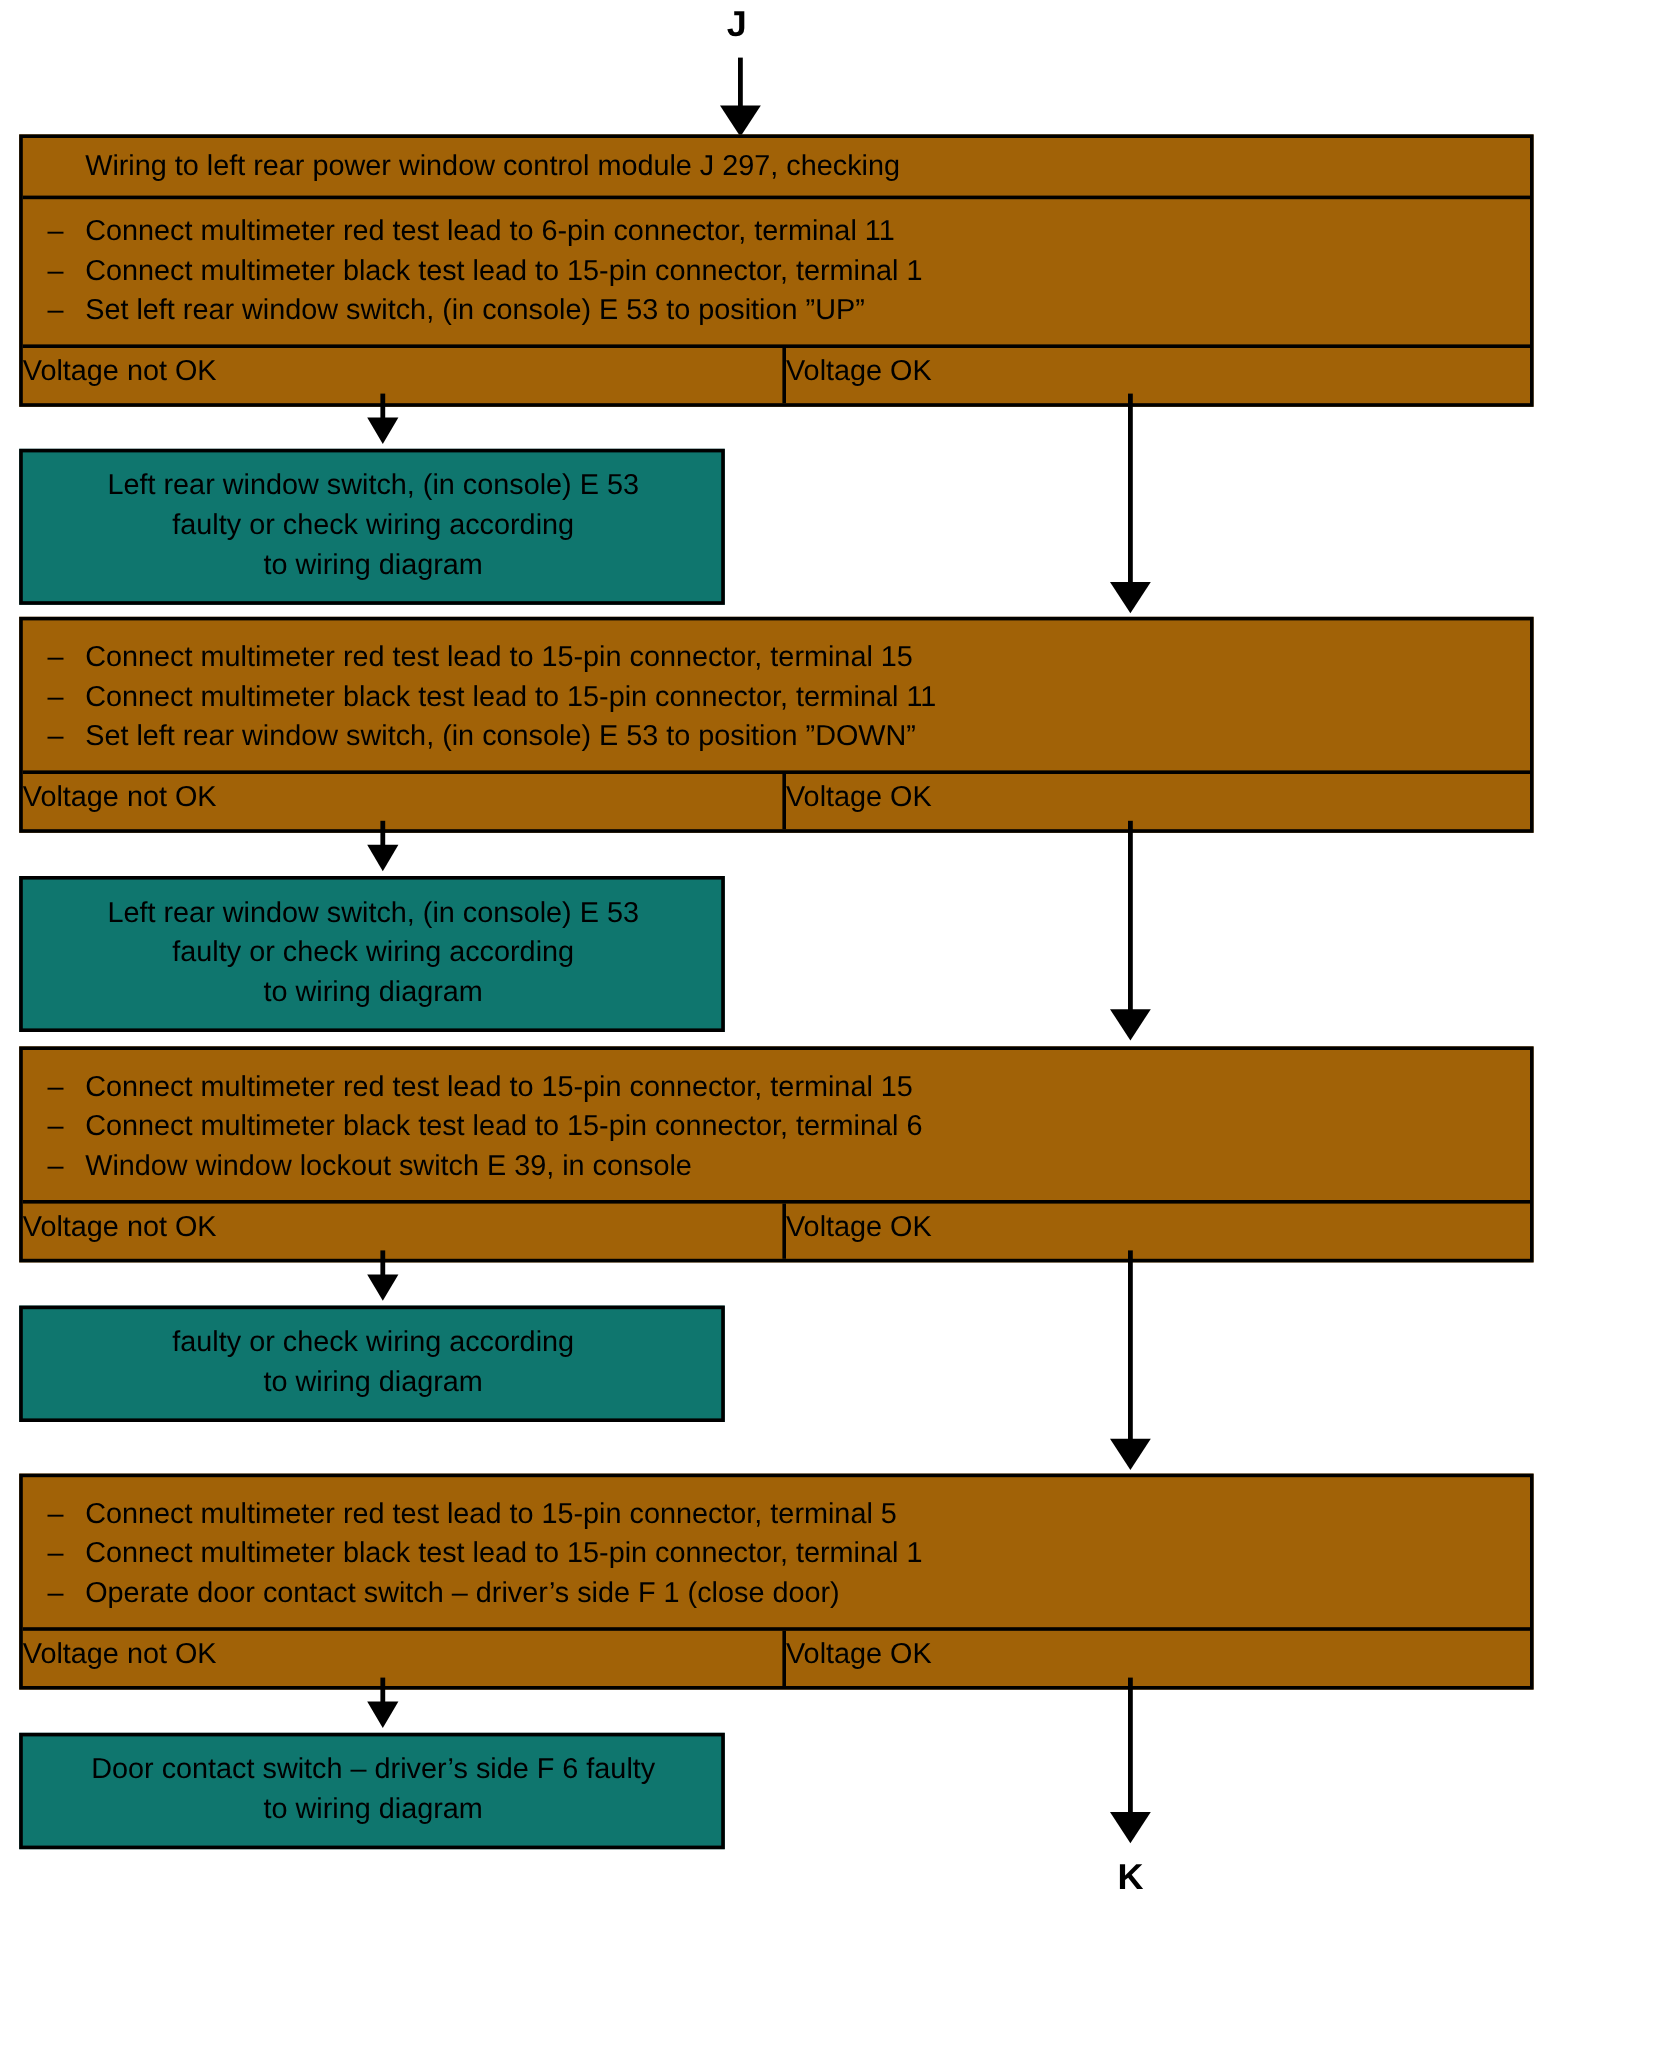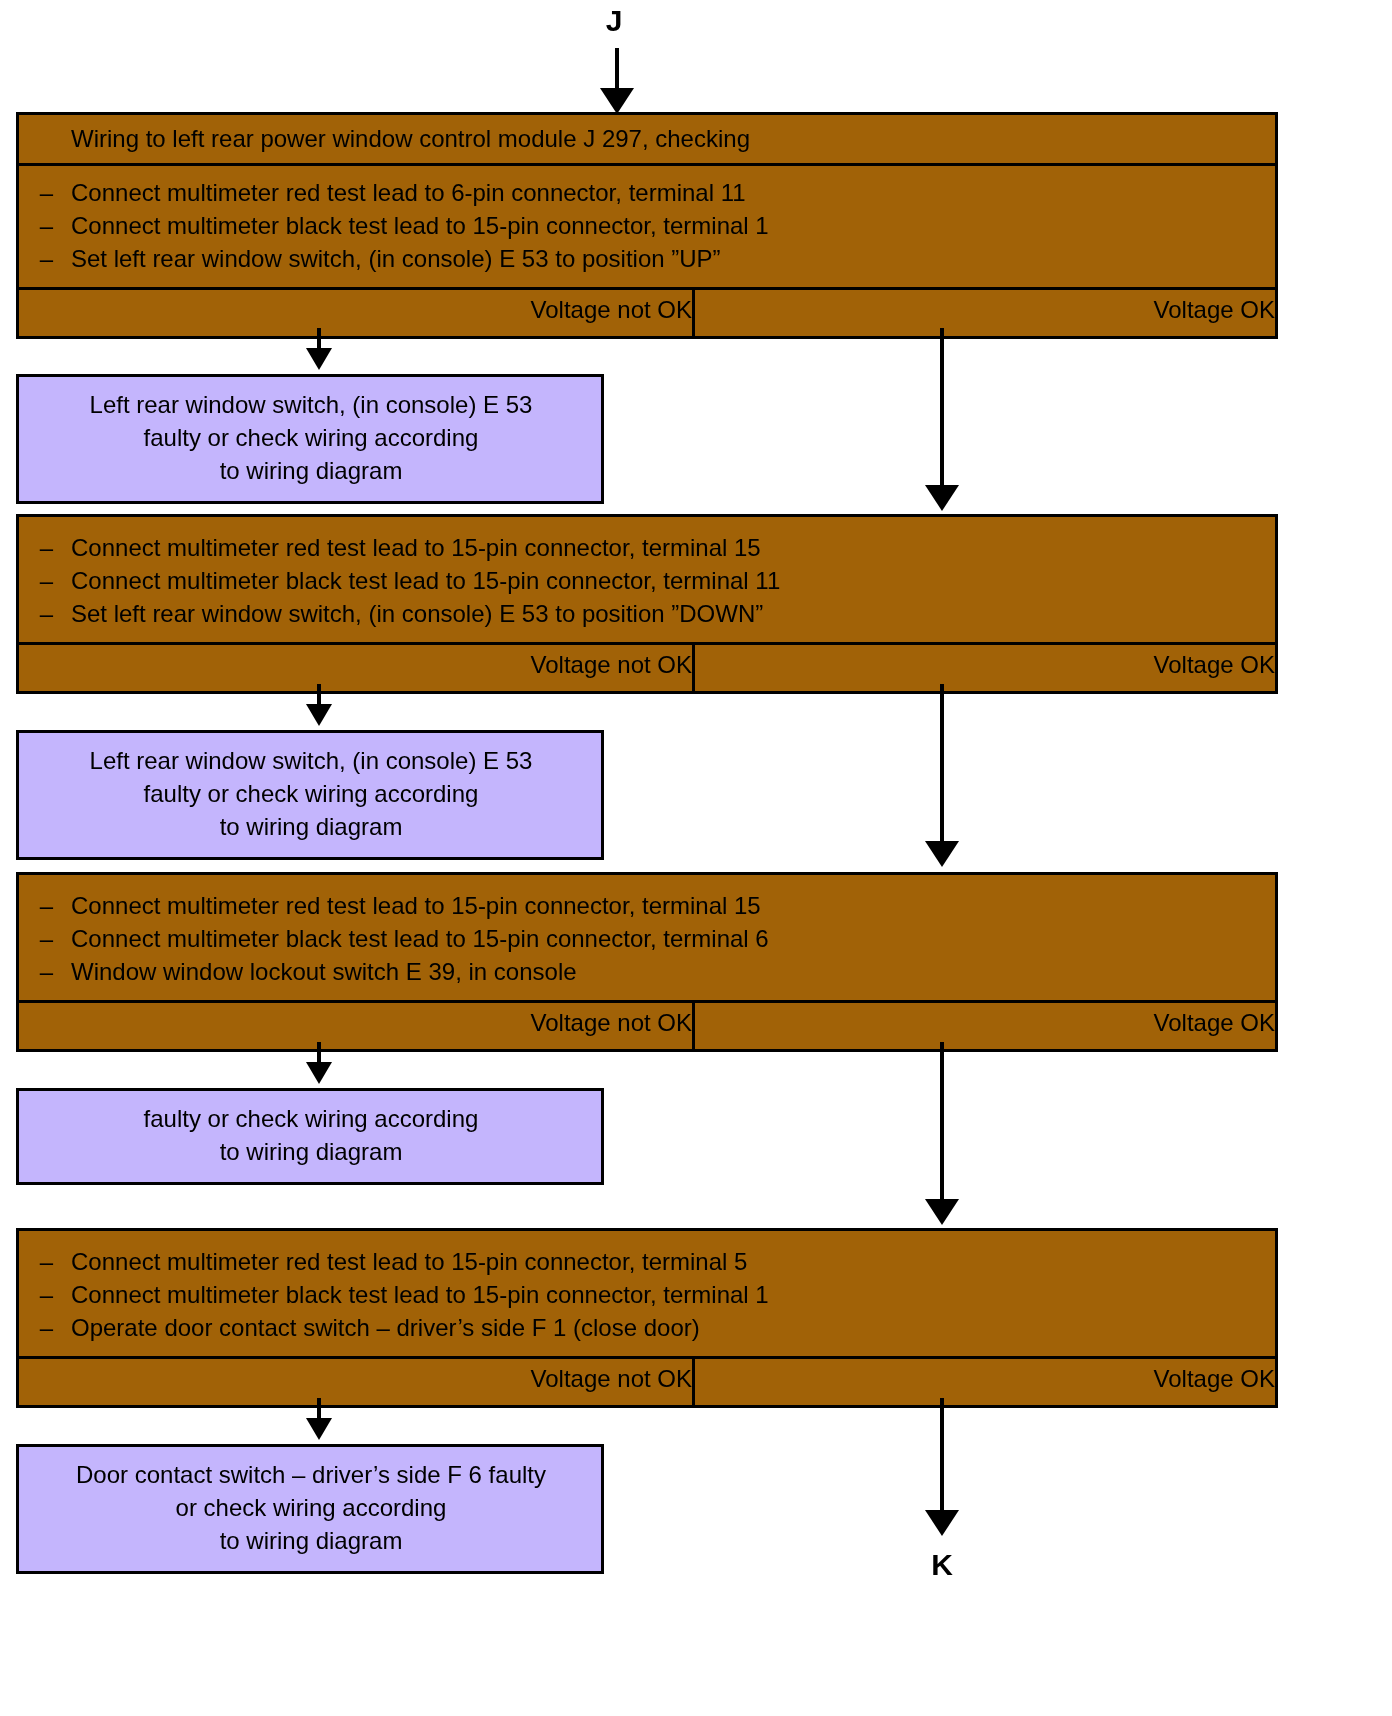--- a/index.html
+++ b/index.html
@@ -62,34 +62,33 @@
 
   
   .split-row {
     display: flex;
     border-top: 3px solid #000;
     height: 46px;
   }
   .split-cell {
     font-size: 24px;
     line-height: 40px;
-    text-align: right;
+    text-align: left;
     height: 100%;
-    margin-left: 40px;
   }
   .split-cell.left {
     flex: 0 0 633px;
     border-right: 3px solid #000;
   }
   .split-cell.right { flex: 1 1 auto; }
 
   
   .fault-box {
     border: 3px solid #000;
-    background: #c4b5fd;
+    background: #0f766e;
     text-align: center;
     padding: 11px 4px 14px 6px;
   }
   .fault-line {
     font-size: 24px;
     line-height: 33px;
     white-space: nowrap;
   }
 
   
@@ -239,21 +238,20 @@
       <div class="split-cell left">Voltage not OK</div>
       <div class="split-cell right">Voltage OK</div>
     </div>
   </div>
 
   <div class="arrow-stem" style="left:317px; top:1398px; height:28px;"></div>
   <div class="arrow-head small" style="left:306px; top:1418px;"></div>
 
   <div class="abs fault-box" style="left:16px; top:1444px; width:588px;">
     <div class="fault-line">Door contact switch – driver’s side F 6 faulty</div>
-    <div class="fault-line">or check wiring according</div>
     <div class="fault-line">to wiring diagram</div>
   </div>
 
   <div class="arrow-stem" style="left:940px; top:1398px; height:120px;"></div>
   <div class="arrow-head" style="left:925px; top:1510px;"></div>
   <div class="abs conn-label" style="left:912px; top:1550px; width:60px;">K</div>
 
 </div>
 
 </body></html>

